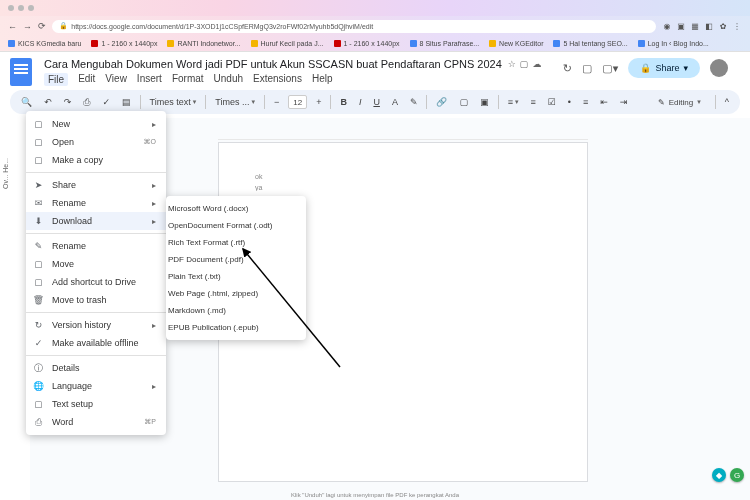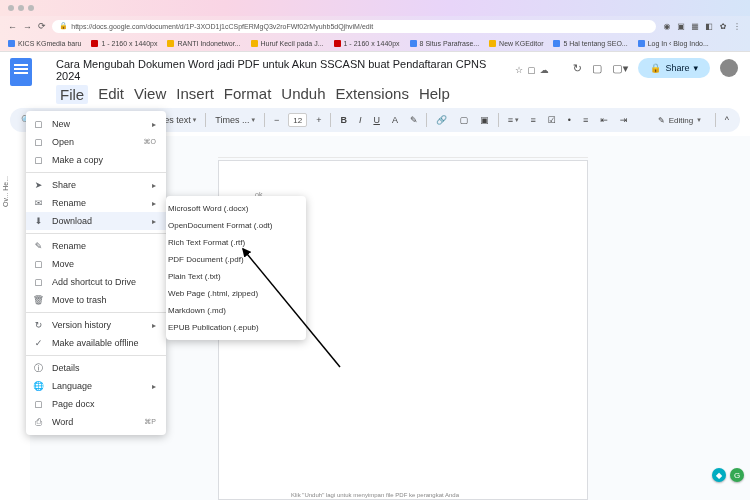--- a/index.html
+++ b/index.html
@@ -18,28 +18,28 @@
 .ri { width: 10px; height: 10px; display: flex; align-items: center; justify-content: center; }
 
 .bookmarks { height: 16px; background: linear-gradient(90deg, #fde8e8 0%, #f9dde8 30%, #e8ddf9 60%, #dde8f9 100%); display: flex; align-items: center; padding: 0 8px; gap: 10px; font-size: 7px; color: #444; border-bottom: 1px solid #e0e0e0; }
 .bm { display: flex; align-items: center; gap: 3px; white-space: nowrap; }
 .bm-icon { width: 7px; height: 7px; background: #888; border-radius: 1px; }
 .bm-icon.red { background: #cc0000; }
 .bm-icon.yellow { background: #f4b400; }
 .bm-icon.blue { background: #4285f4; }
 
 
-.docs-header { display: flex; align-items: flex-start; padding: 6px 12px 0 10px; gap: 24px; }
+.docs-header { display: flex; align-items: flex-start; padding: 6px 22px 0 10px; gap: 12px; }
 .docs-logo { width: 22px; height: 28px; background: #4285f4; border-radius: 2px; position: relative; }
 .docs-logo::before { content: ""; position: absolute; left: 4px; right: 4px; top: 6px; height: 2px; background: #fff; box-shadow: 0 4px 0 #fff, 0 8px 0 #fff; }
 .docs-title-block { flex: 1; }
 .docs-title-row { display: flex; align-items: center; gap: 6px; }
 .docs-title { font-size: 11px; color: #202124; }
 .title-icons { display: flex; gap: 4px; font-size: 9px; color: #666; }
-.docs-menu { display: flex; gap: 10px; font-size: 15px; color: #444; margin-top: 3px; }
+.docs-menu { display: flex; gap: 10px; font-size: 10px; color: #444; margin-top: 3px; }
 .docs-menu span.active { background: #e8f0fe; padding: 1px 4px; border-radius: 2px; }
 
 .header-right { display: flex; align-items: center; gap: 10px; font-size: 11px; color: #555; }
 .share-btn { background: #c2e7ff; color: #001d35; padding: 5px 12px; border-radius: 18px; font-size: 9px; display: flex; align-items: center; gap: 4px; font-weight: 500; }
 .avatar { width: 18px; height: 18px; border-radius: 50%; background: #888; }
 
 
 .toolbar { margin: 4px 10px; background: #edf2fa; border-radius: 18px; height: 24px; display: flex; align-items: center; padding: 0 8px; gap: 6px; font-size: 9px; color: #444; }
 .tb-sep { width: 1px; height: 14px; background: #c7c7c7; }
 .tb-item { padding: 2px 3px; display: flex; align-items: center; gap: 2px; }
@@ -328,21 +328,21 @@
       <span class="mi-icon">ⓘ</span>
       <span>Details</span>
     </div>
     <div class="menu-item">
       <span class="mi-icon">🌐</span>
       <span>Language</span>
       <span class="mi-arrow">▸</span>
     </div>
     <div class="menu-item">
       <span class="mi-icon">▢</span>
-      <span>Page docx</span>
+      <span>Text setup</span>
     </div>
     <div class="menu-item">
       <span class="mi-icon">⎙</span>
       <span>Word</span>
       <span class="mi-short">⌘P</span>
     </div>
   </div>
 
 <div class="sub-menu" id="sub-menu">
     <div class="sub-item">Microsoft Word (.docx)</div>

